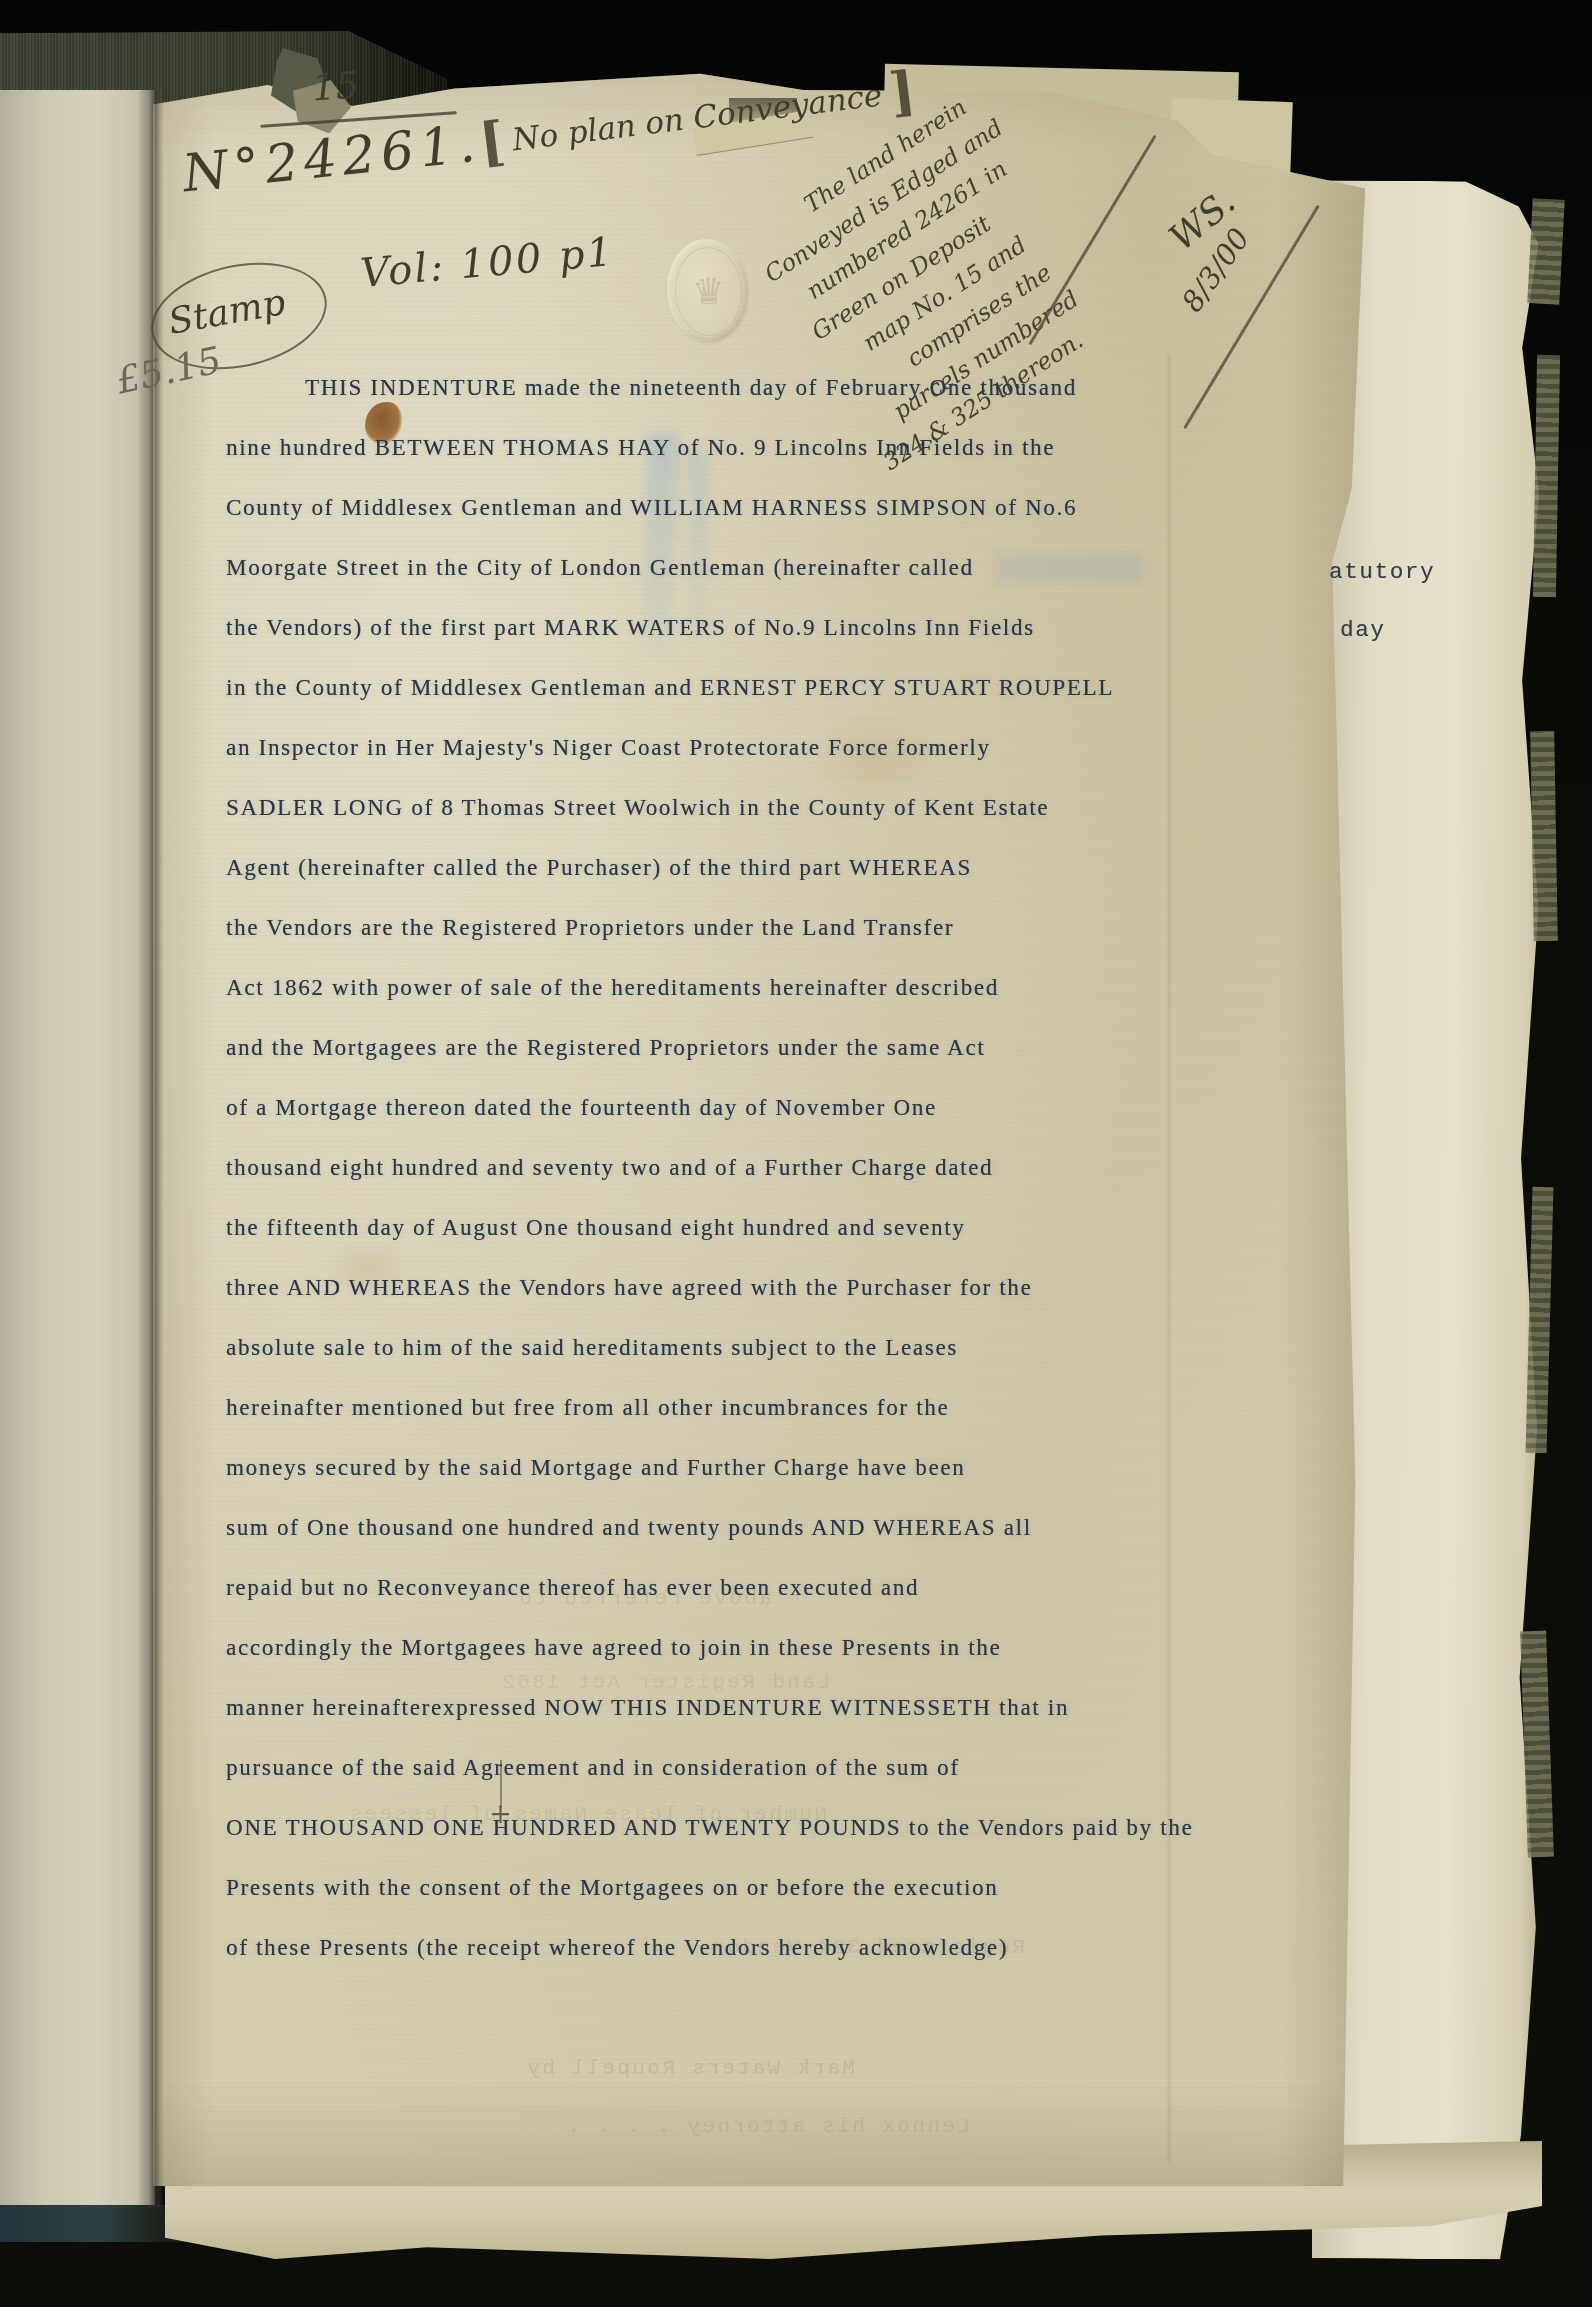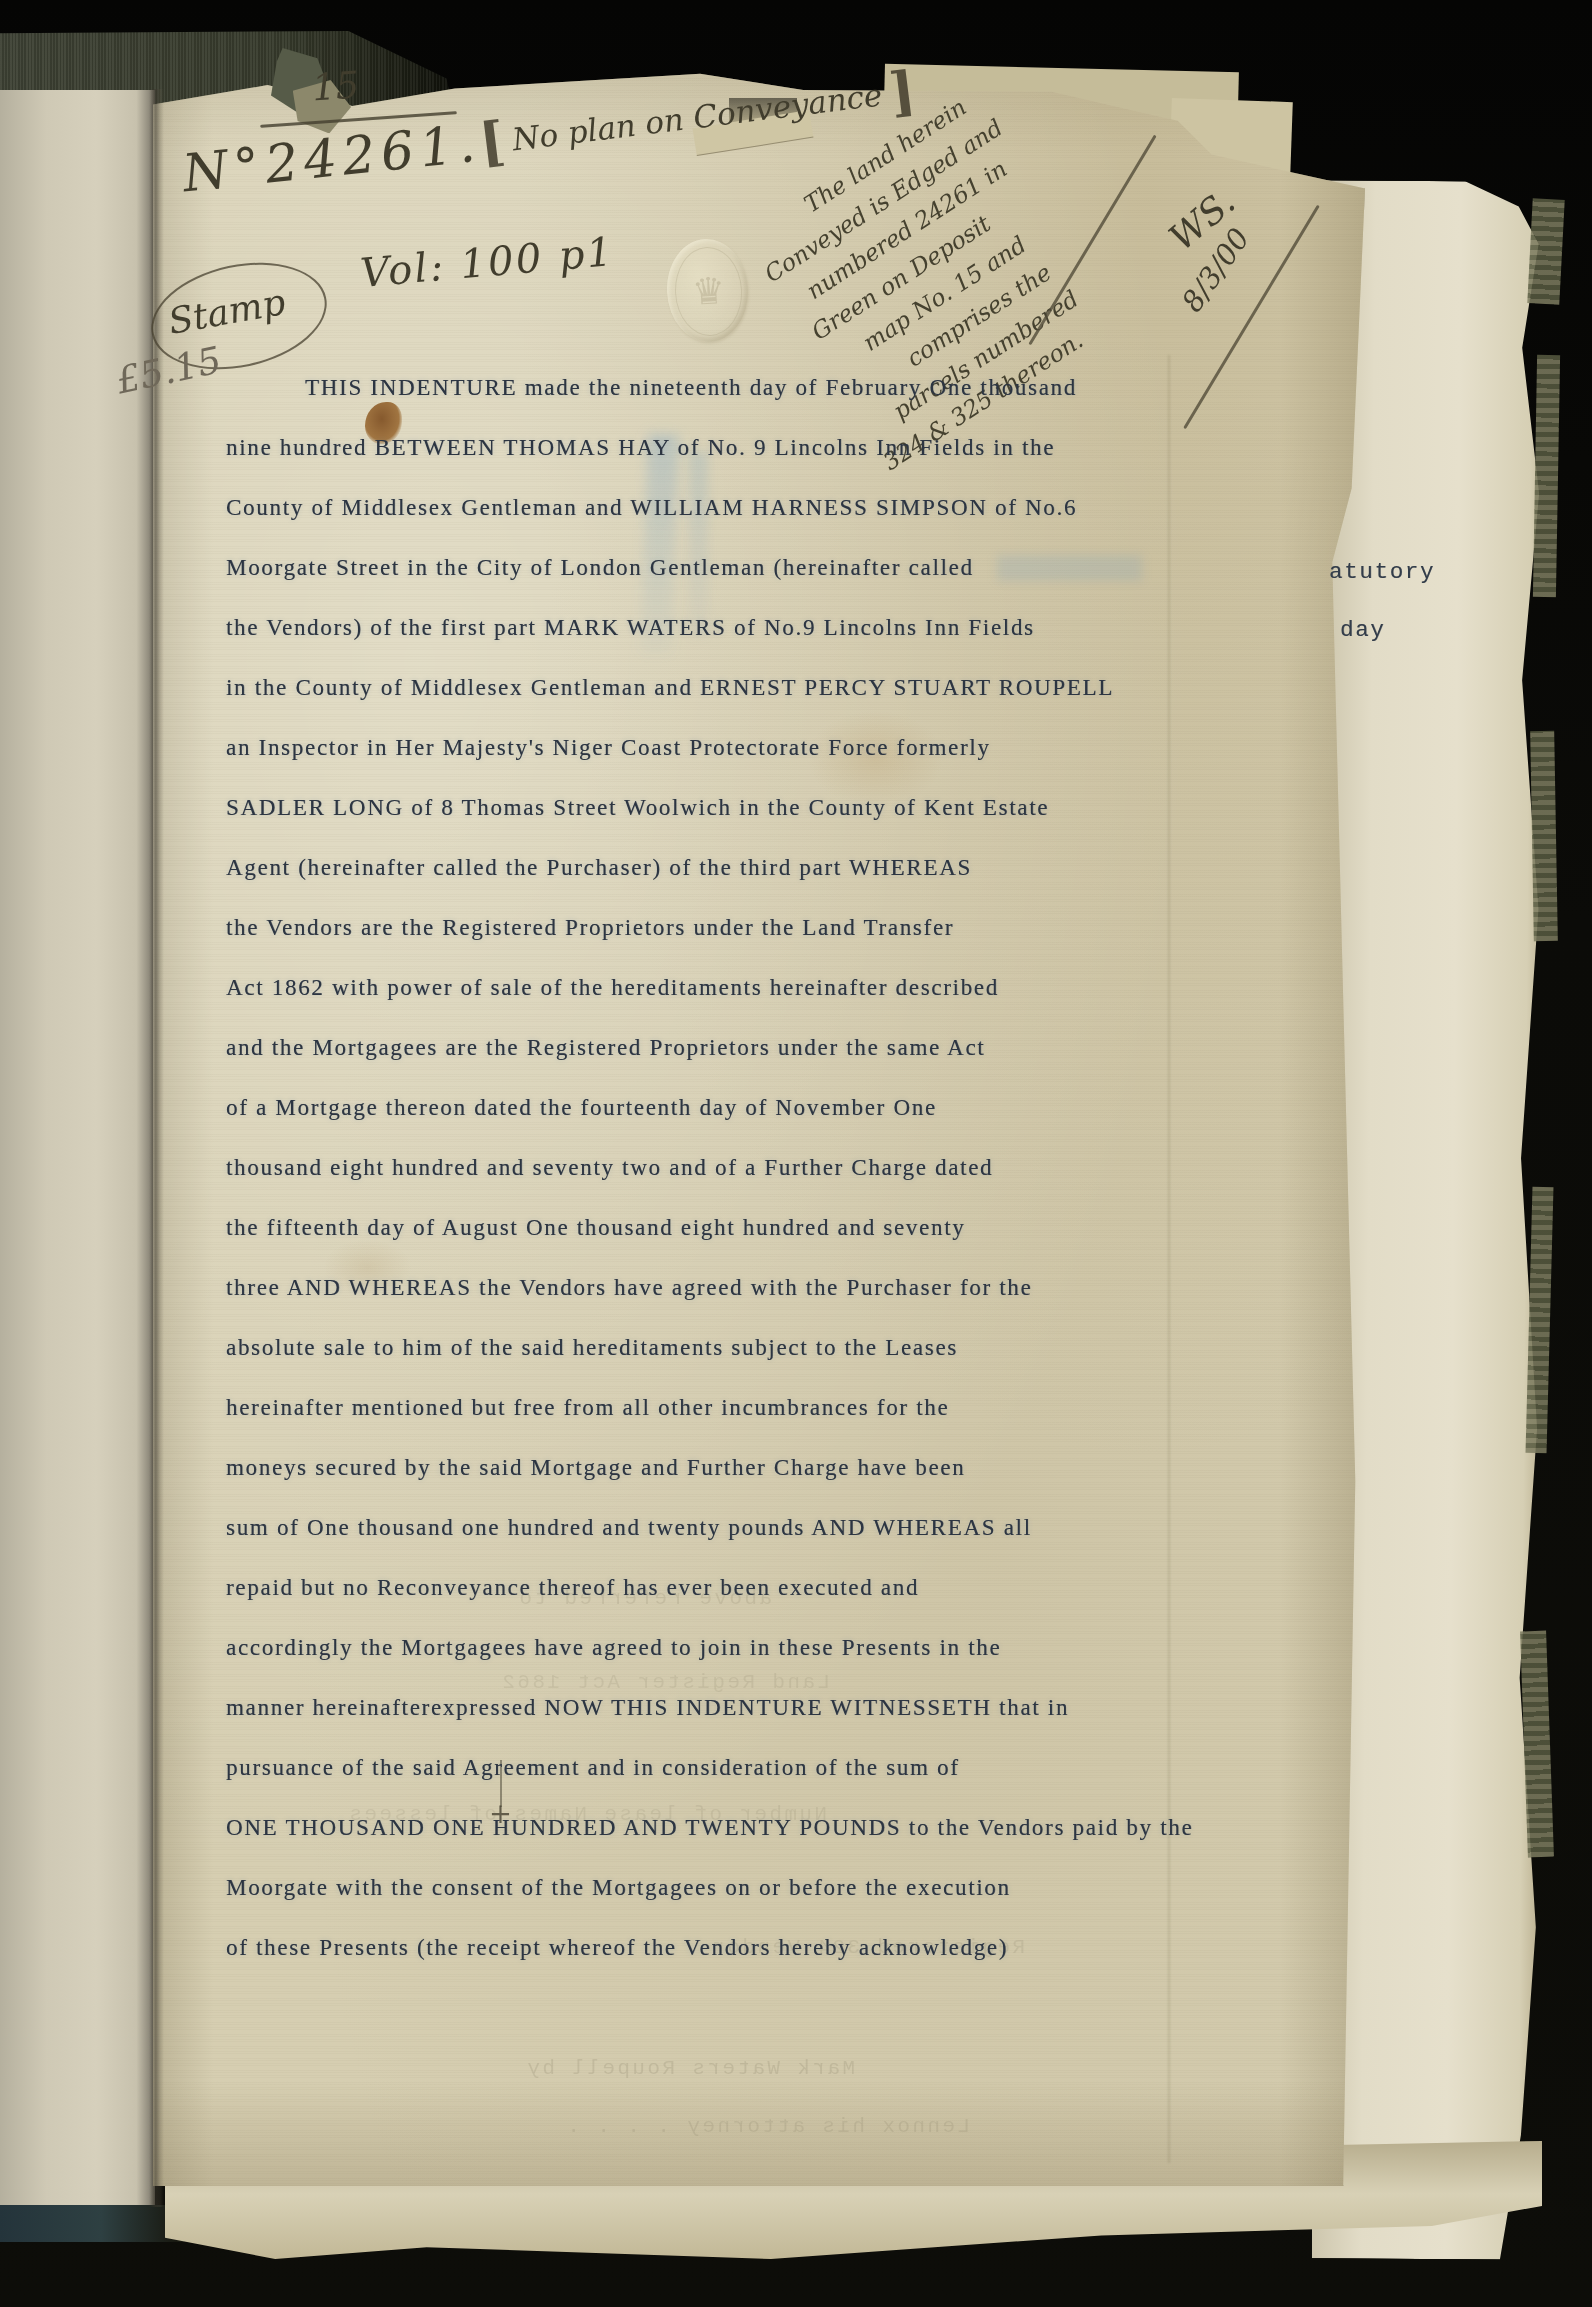--- a/index.html
+++ b/index.html
@@ -234,21 +234,21 @@
       <div class="tline">three AND WHEREAS the Vendors have agreed with the Purchaser for the</div>
       <div class="tline">absolute sale to him of the said hereditaments subject to the Leases</div>
       <div class="tline">hereinafter mentioned but free from all other incumbrances for the</div>
       <div class="tline">moneys secured by the said Mortgage and Further Charge have been</div>
       <div class="tline">sum of One thousand one hundred and twenty pounds AND WHEREAS all</div>
       <div class="tline">repaid but no Reconveyance thereof has ever been executed and</div>
       <div class="tline">accordingly the Mortgagees have agreed to join in these Presents in the</div>
       <div class="tline">manner hereinafterexpressed NOW THIS INDENTURE WITNESSETH that in</div>
       <div class="tline">pursuance of the said Agreement and in consideration of the sum of</div>
       <div class="tline">ONE THOUSAND ONE HUNDRED AND TWENTY POUNDS to the Vendors paid by the</div>
-      <div class="tline">Moorgate with the consent of the Mortgagees on or before the execution</div>
+      <div class="tline">Presents with the consent of the Mortgagees on or before the execution</div>
       <div class="tline">of these Presents (the receipt whereof the Vendors hereby acknowledge)</div>
     </div>
 
   <div class="frag frag-1">atutory</div>
   <div class="frag frag-2">day</div>
 
 </div>
 
 
 </body></html>

